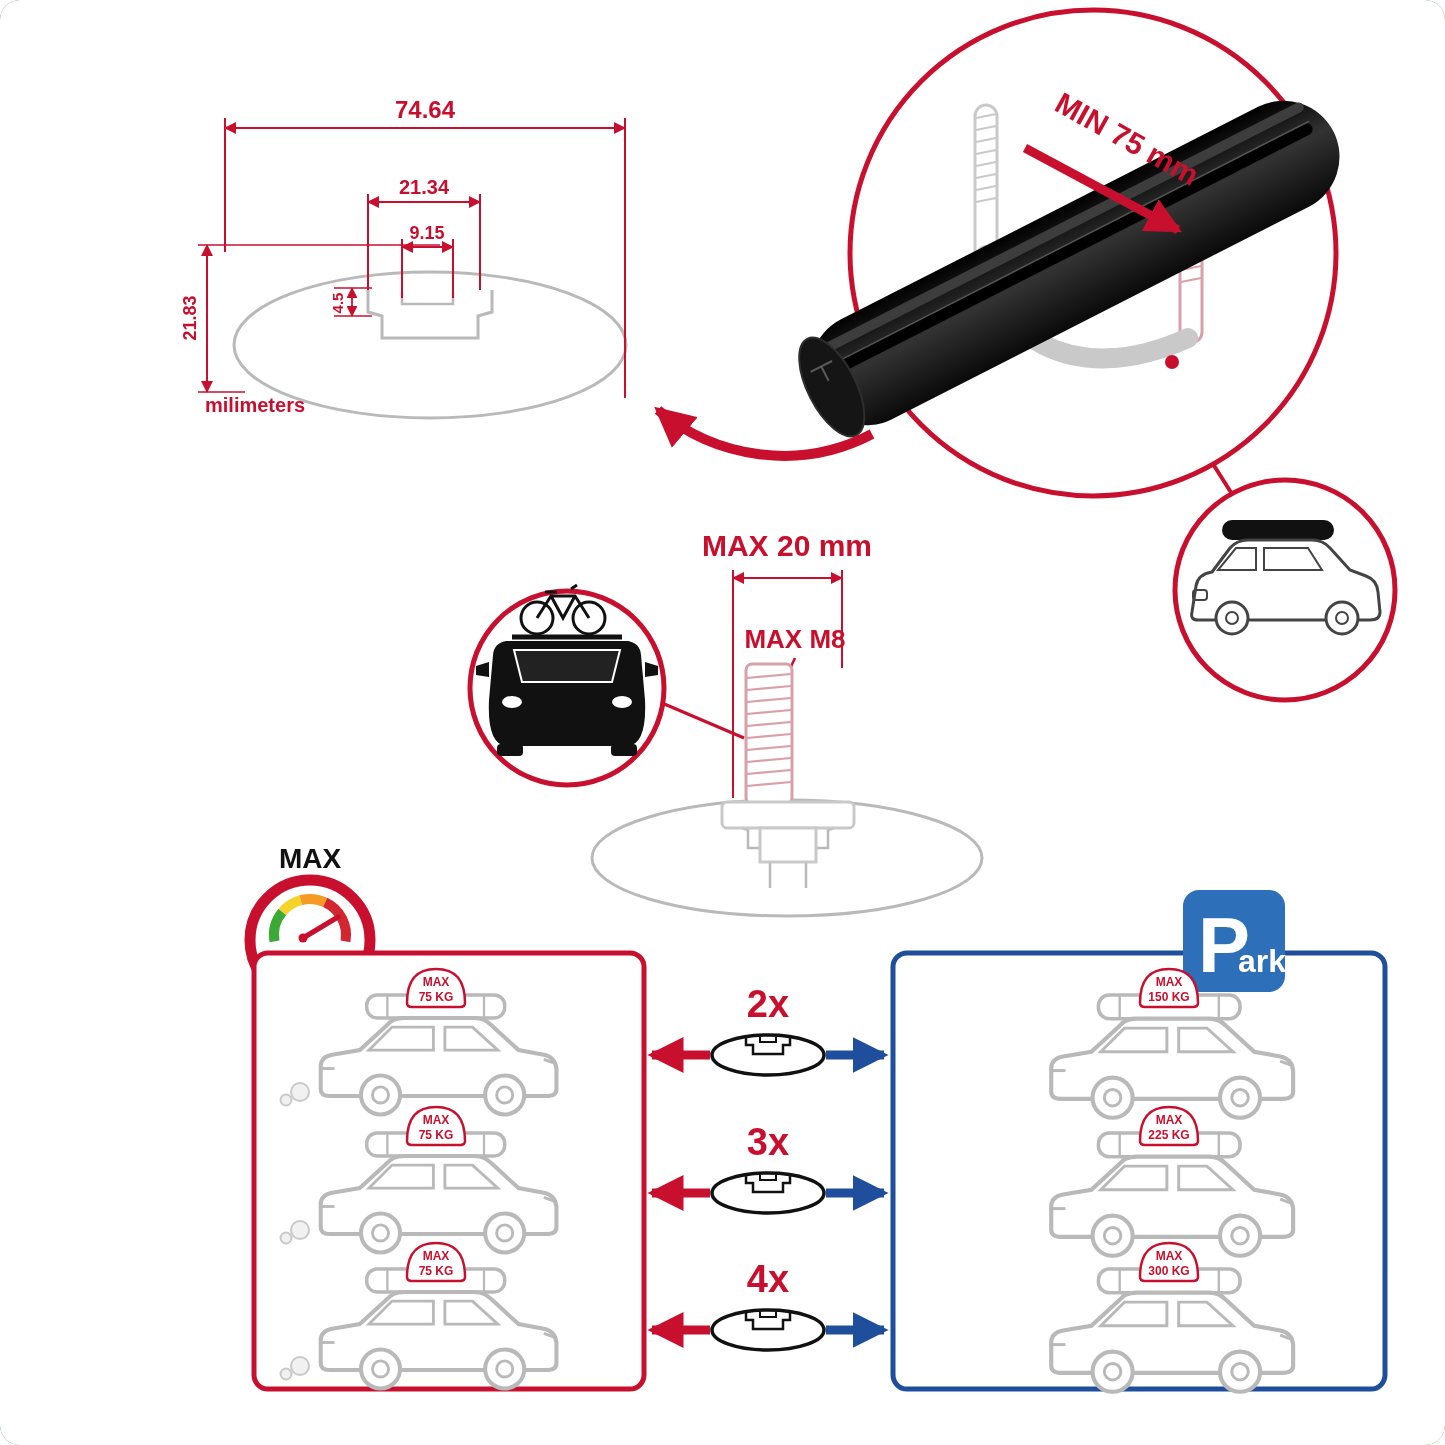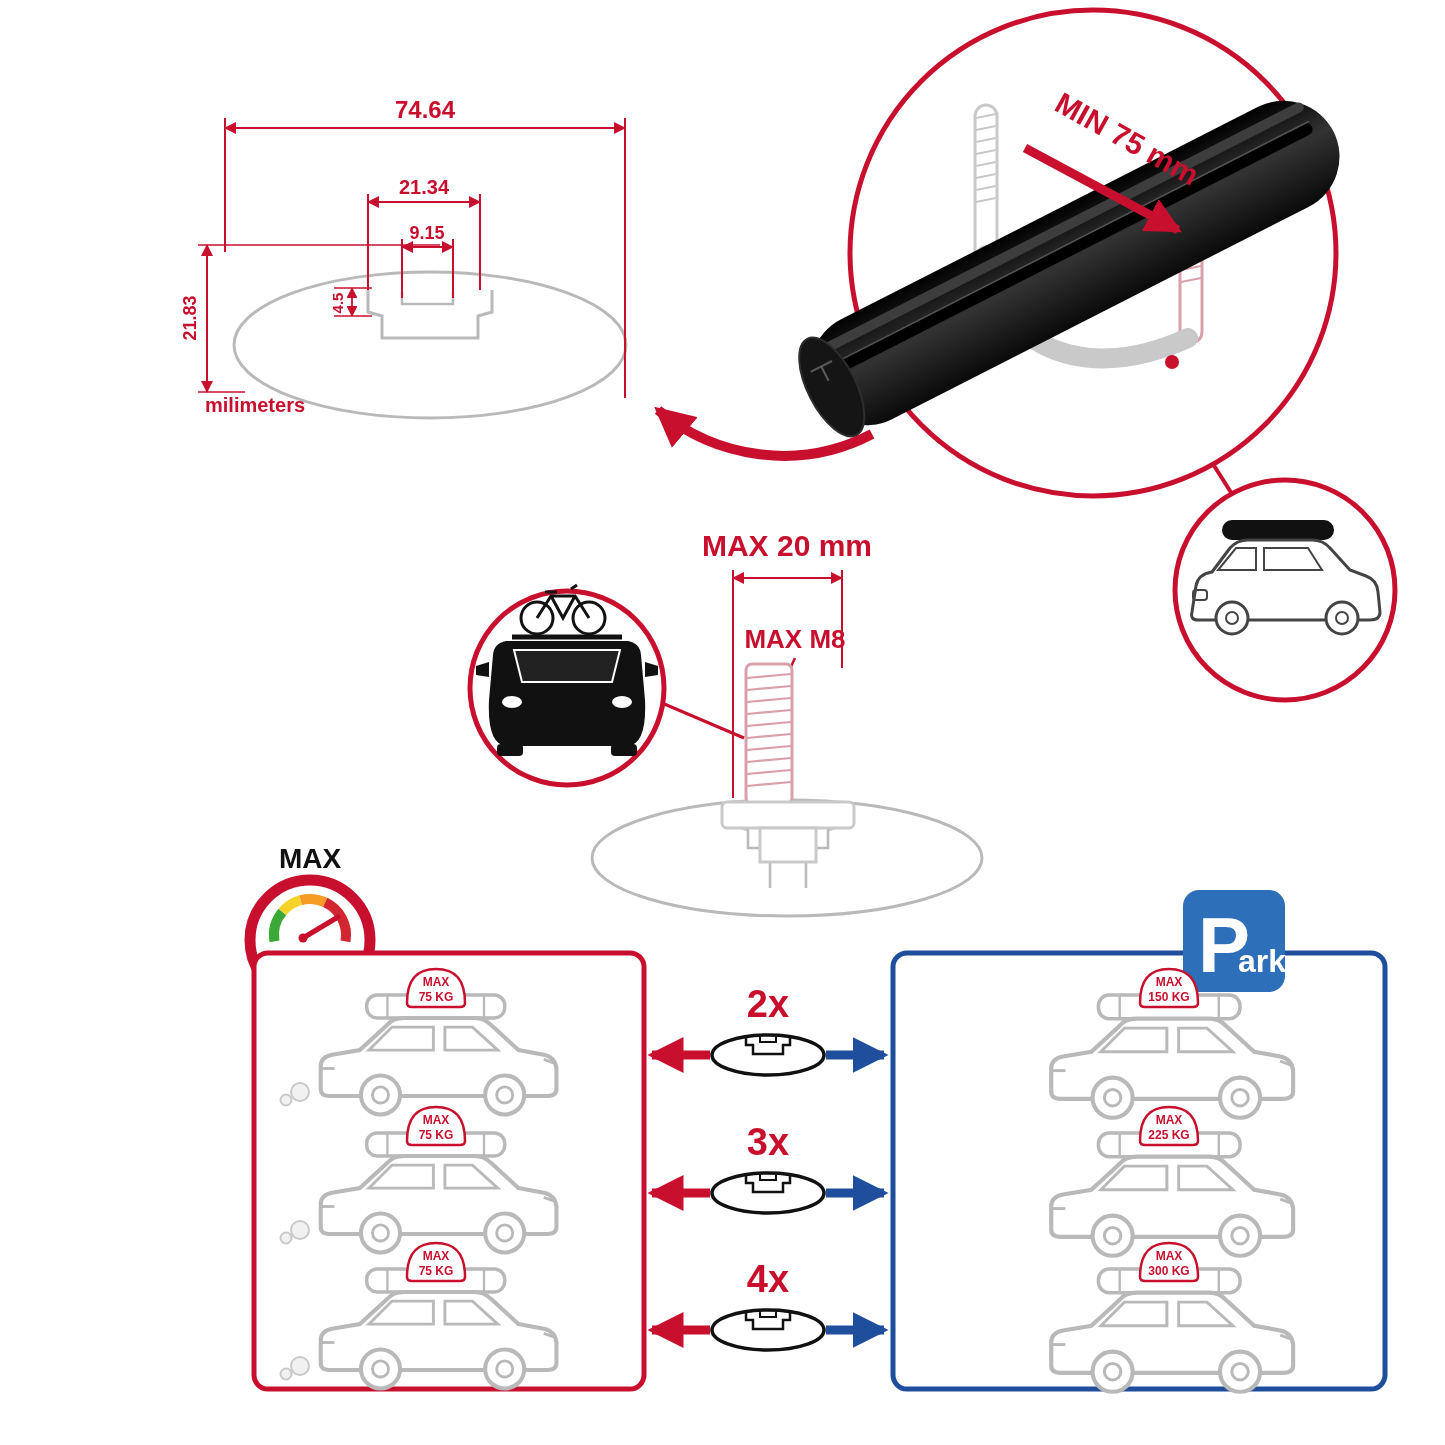--- a/index.html
+++ b/index.html
@@ -1,16 +1,16 @@
 <!DOCTYPE html>
 <html><head>
 <meta charset="utf-8">
 <style>
   html,body{margin:0;padding:0;background:#fff;}
-  .canvas{position:relative;width:1445px;height:1445px;background:#15803d;overflow:hidden;font-family:"Liberation Sans",sans-serif;}
+  .canvas{position:relative;width:1445px;height:1445px;background:#15803d;overflow:hidden;font-family:"Liberation Sans",sans-serif;border-radius:20px;}
   svg{display:block;}
   svg text{font-family:"Liberation Sans",sans-serif;}
   .red-label{fill:#c8102e;font-weight:bold;}
   .black-label{fill:#111111;font-weight:bold;}
   .white-label{fill:#ffffff;font-weight:bold;}
 </style>
 </head>
 <body>
 
 <div class="canvas">

